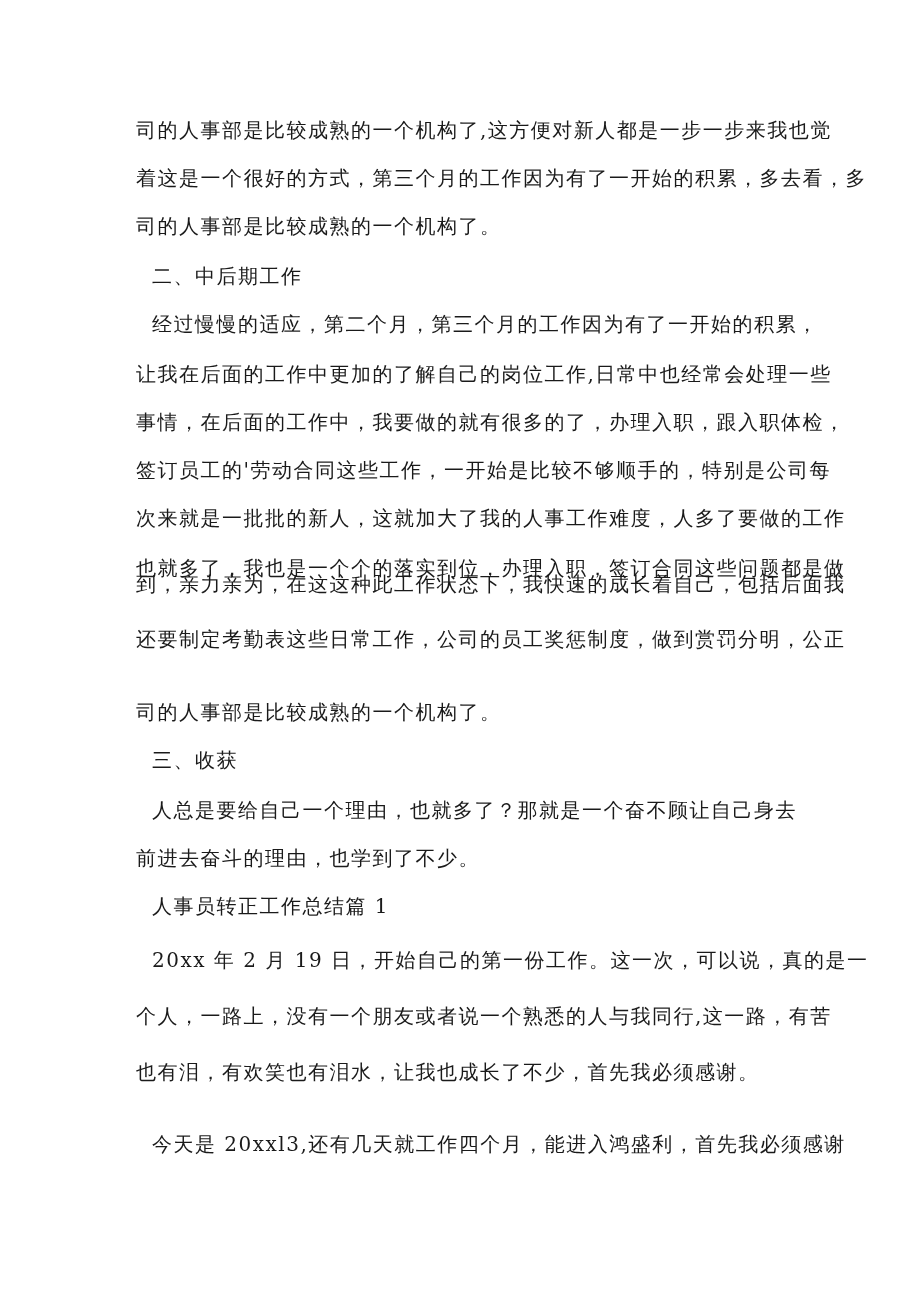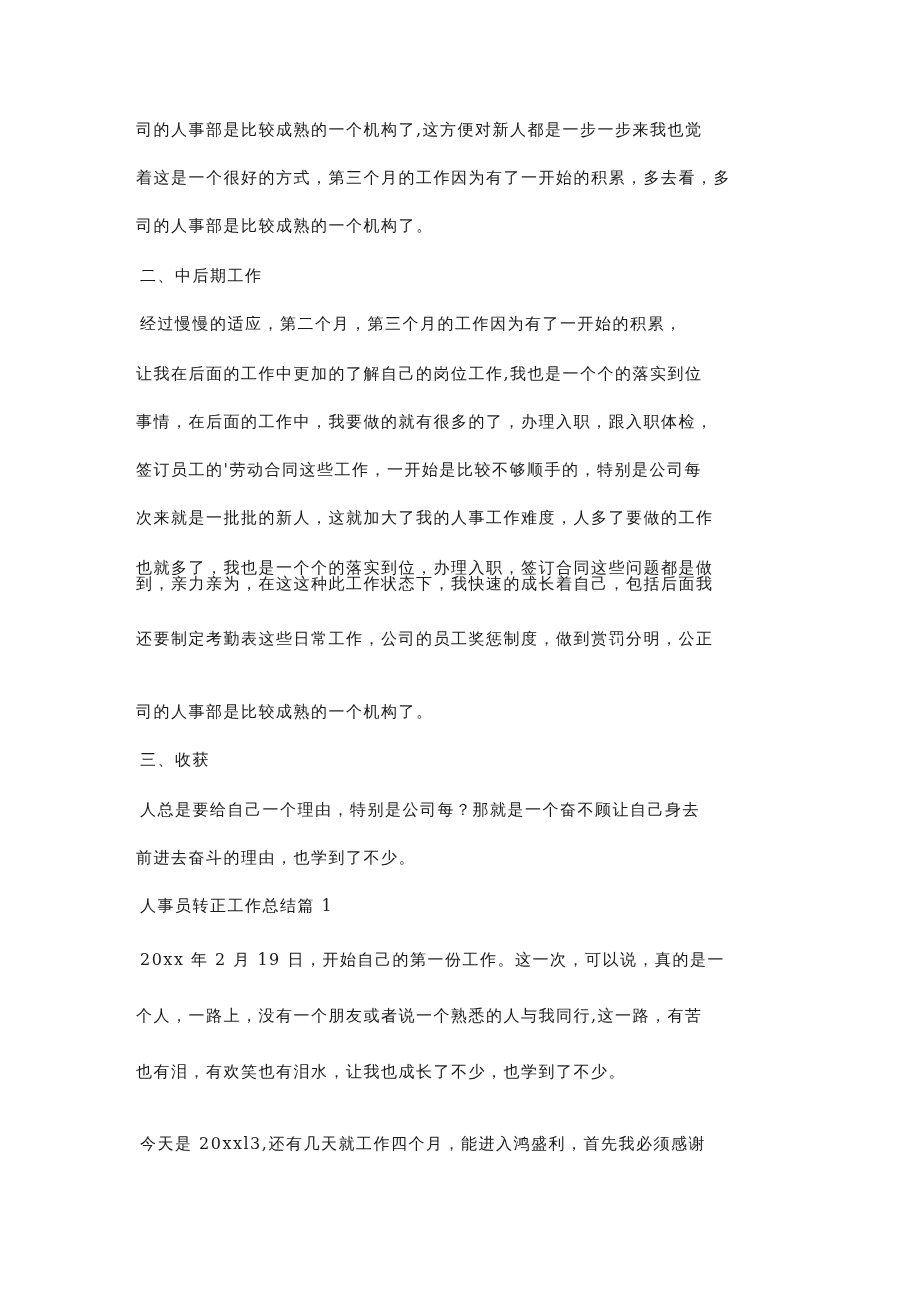--- a/index.html
+++ b/index.html
@@ -18,44 +18,44 @@
     .page {
       position: absolute;
       left: 136px;
       top: 0;
       width: 656px;
     }
     .line {
       position: absolute;
       left: 0;
       white-space: nowrap;
-      font-size: 16px;
+      font-size: 20px;
       line-height: 24px;
       letter-spacing: 1.5px;
     }
-    .indent { left: 4px; }
+    .indent { left: 16px; }
   </style>
 </head>
 <body>
 
 <div class="page">
   <div class="line" style="top:118px">司的人事部是比较成熟的一个机构了,这方便对新人都是一步一步来我也觉</div>
   <div class="line" style="top:166px">着这是一个很好的方式，第三个月的工作因为有了一开始的积累，多去看，多</div>
   <div class="line" style="top:214px">司的人事部是比较成熟的一个机构了。</div>
   <div class="line indent" style="top:264px">二、中后期工作</div>
   <div class="line indent" style="top:312px">经过慢慢的适应，第二个月，第三个月的工作因为有了一开始的积累，</div>
-  <div class="line" style="top:362px">让我在后面的工作中更加的了解自己的岗位工作,我也是一个个的落实到位</div>
+  <div class="line" style="top:362px">让我在后面的工作中更加的了解自己的岗位工作,日常中也经常会处理一些</div>
   <div class="line" style="top:410px">事情，在后面的工作中，我要做的就有很多的了，办理入职，跟入职体检，</div>
   <div class="line" style="top:458px">签订员工的'劳动合同这些工作，一开始是比较不够顺手的，特别是公司每</div>
   <div class="line" style="top:506px">次来就是一批批的新人，这就加大了我的人事工作难度，人多了要做的工作</div>
   <div class="line" style="top:556px">也就多了，我也是一个个的落实到位，办理入职，签订合同这些问题都是做</div>
   <div class="line" style="top:572px">到，亲力亲为，在这这种此工作状态下，我快速的成长着自己，包括后面我</div>
   <div class="line" style="top:627px">还要制定考勤表这些日常工作，公司的员工奖惩制度，做到赏罚分明，公正</div>
   <div class="line" style="top:700px">司的人事部是比较成熟的一个机构了。</div>
   <div class="line indent" style="top:748px">三、收获</div>
-  <div class="line indent" style="top:798px">人总是要给自己一个理由，特别是公司每？那就是一个奋不顾让自己身去</div>
+  <div class="line indent" style="top:798px">人总是要给自己一个理由，也就多了？那就是一个奋不顾让自己身去</div>
   <div class="line" style="top:846px">前进去奋斗的理由，也学到了不少。</div>
   <div class="line indent" style="top:894px">人事员转正工作总结篇 1</div>
   <div class="line indent" style="top:948px">20xx 年 2 月 19 日，开始自己的第一份工作。这一次，可以说，真的是一</div>
   <div class="line" style="top:1004px">个人，一路上，没有一个朋友或者说一个熟悉的人与我同行,这一路，有苦</div>
-  <div class="line" style="top:1060px">也有泪，有欢笑也有泪水，让我也成长了不少，也学到了不少。</div>
+  <div class="line" style="top:1060px">也有泪，有欢笑也有泪水，让我也成长了不少，首先我必须感谢。</div>
   <div class="line indent" style="top:1132px">今天是 20xxl3,还有几天就工作四个月，能进入鸿盛利，首先我必须感谢</div>
 </div>
 
 </body></html>

